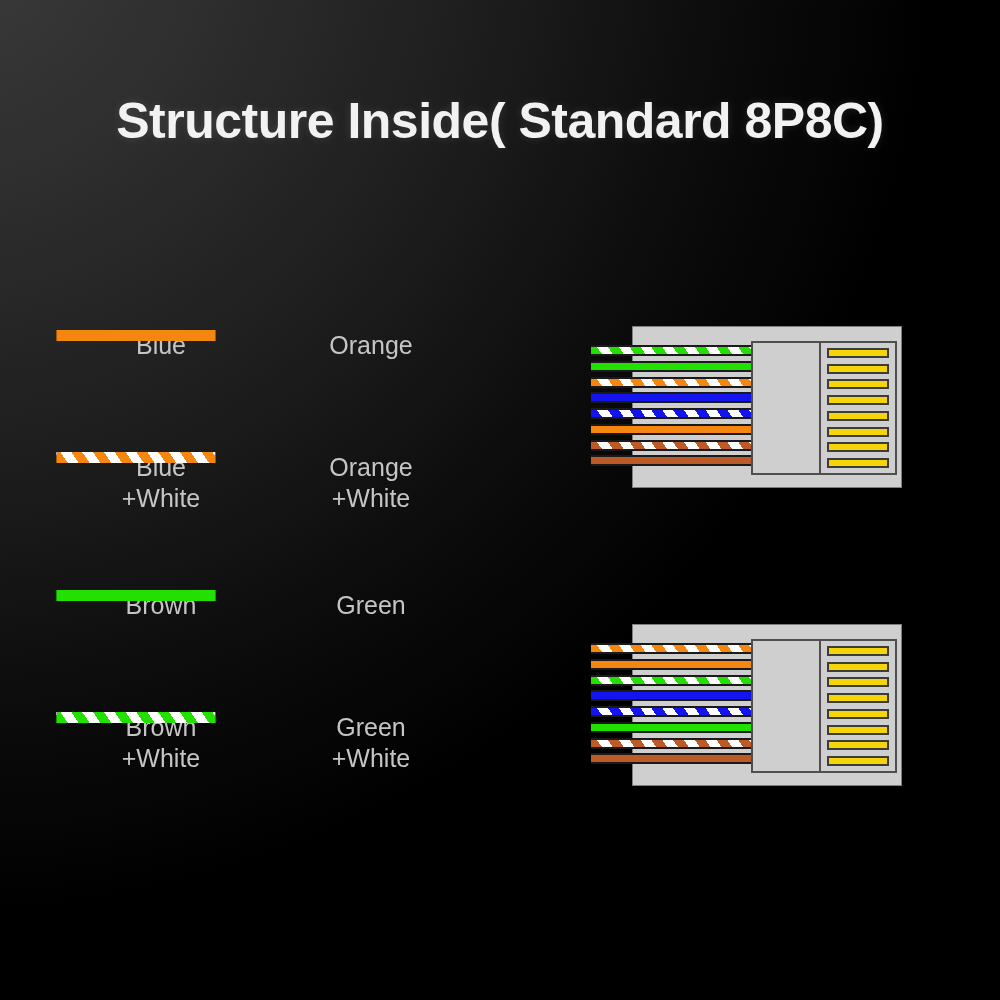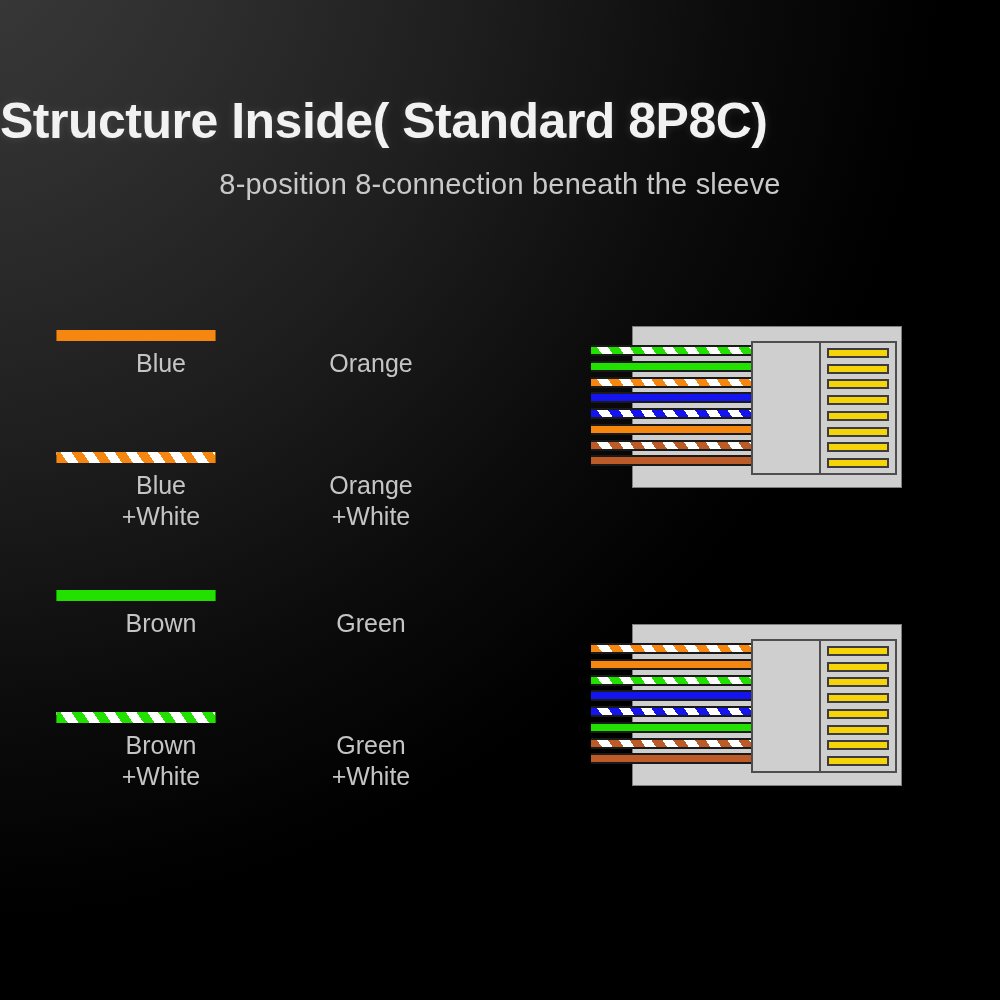--- a/index.html
+++ b/index.html
@@ -9,40 +9,40 @@
     background:#000;
   }
   #stage{
     position:relative;width:1000px;height:1000px;
     background:
       radial-gradient(ellipse 1250px 1250px at -6% -8%, #3c3c3c 0%, #2e2e2e 22%, #1d1d1d 44%, #0b0b0b 64%, #000000 80%);
   }
 
   
   .title{
-    position:absolute;left:0;top:92px;width:1000px;text-align:left;
+    position:absolute;left:0;top:92px;width:1000px;text-align:center;
     font-size:50px;font-weight:bold;color:#f2f2f2;letter-spacing:-0.5px;
     text-shadow:0 0 10px rgba(255,255,255,.12);
   }
   .subtitle{
     position:absolute;left:0;top:168px;width:1000px;text-align:center;
     font-size:29px;font-weight:400;color:#c9c9c9;letter-spacing:.2px;
   }
 
   
   .legend{position:absolute;left:56px;top:330px;width:420px;}
   .legend-row{display:flex;}
   .legend-cell{width:210px;text-align:center;}
   .swatch{
     width:70px;height:18px;margin:0 auto;
     border:1px solid rgba(0,0,0,.35);
     box-sizing:border-box;
   }
   .legend-label{
-    margin-top:18px;font-size:25px;line-height:31px;color:#c5c5c5;
+    margin-top:0;font-size:25px;line-height:31px;color:#c5c5c5;
     white-space:pre-line;
   }
   .legend-row.r1{height:122px;}
   .legend-row.r2{height:138px;}
   .legend-row.r3{height:122px;}
   .legend-row.r4{height:138px;}
 
   
   .diagram{position:absolute;}
   .diagram.a{left:590px;top:326px;}
@@ -98,21 +98,20 @@
     height:10px;background:#f5d40a;border:2px solid #3c3c3c;
     box-sizing:border-box;
   }
 </style>
 </head>
 <body>
 
 <div id="stage">
 
   <div class="title">Structure Inside( Standard 8P8C)</div>
-  <div class="subtitle">8-position 8-connection beneath the sleeve</div>
 
   <div class="legend" id="legend">
       <div class="legend-row r1">
         <div class="legend-cell">
           <div class="swatch wire solid-blue" style="border-top: none; border-bottom: none;"></div>
           <div class="legend-label">Blue</div>
         </div>
         <div class="legend-cell">
           <div class="swatch wire solid-orange" style="border-top: none; border-bottom: none;"></div>
           <div class="legend-label">Orange</div>

